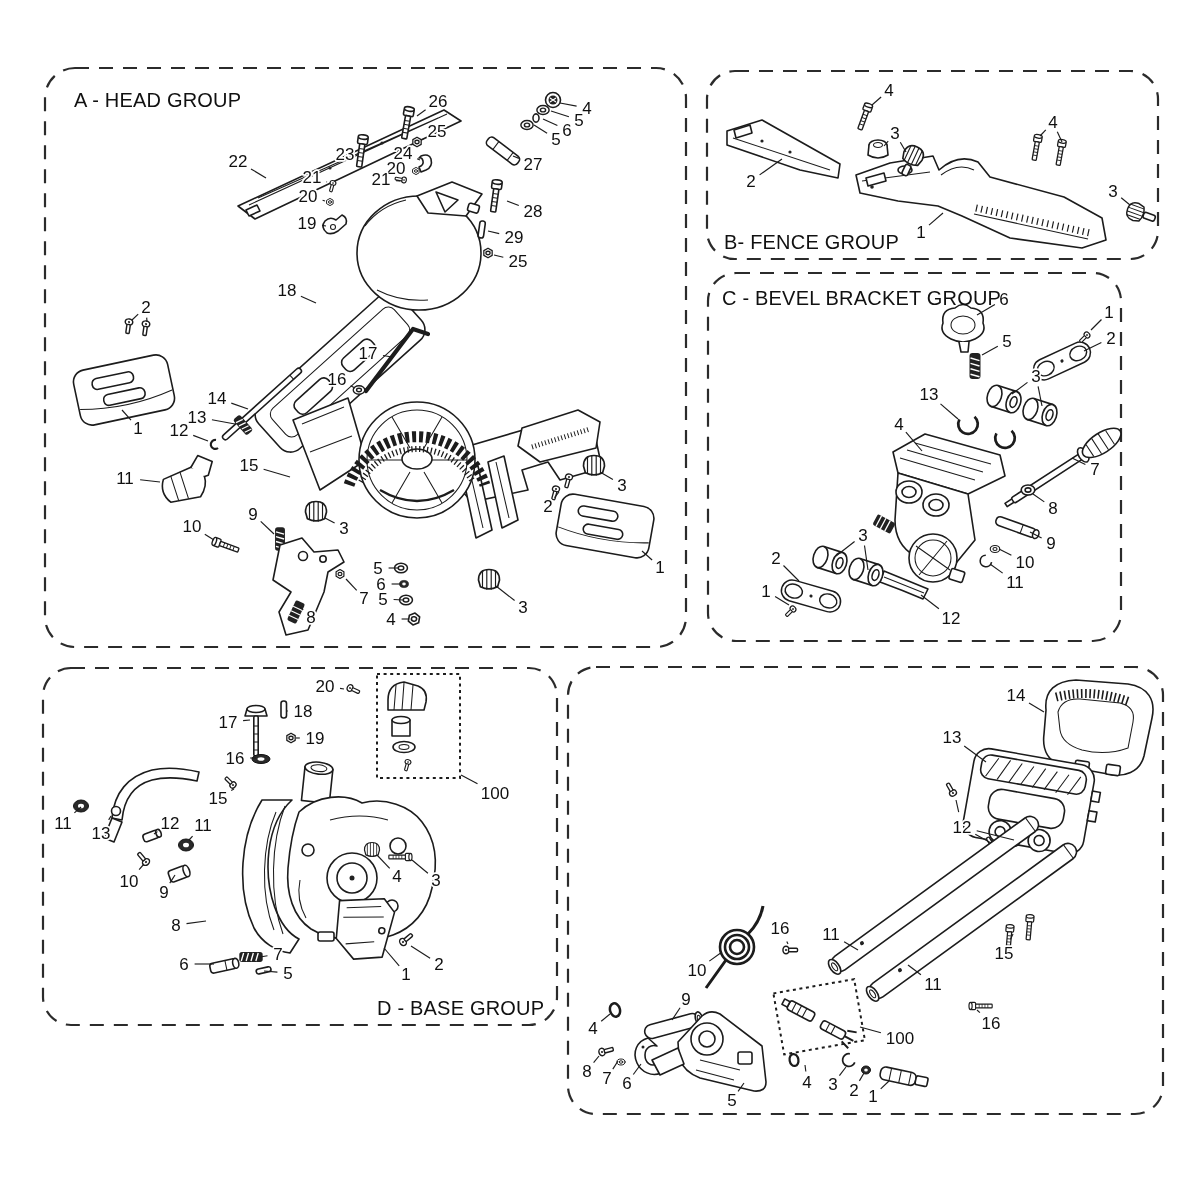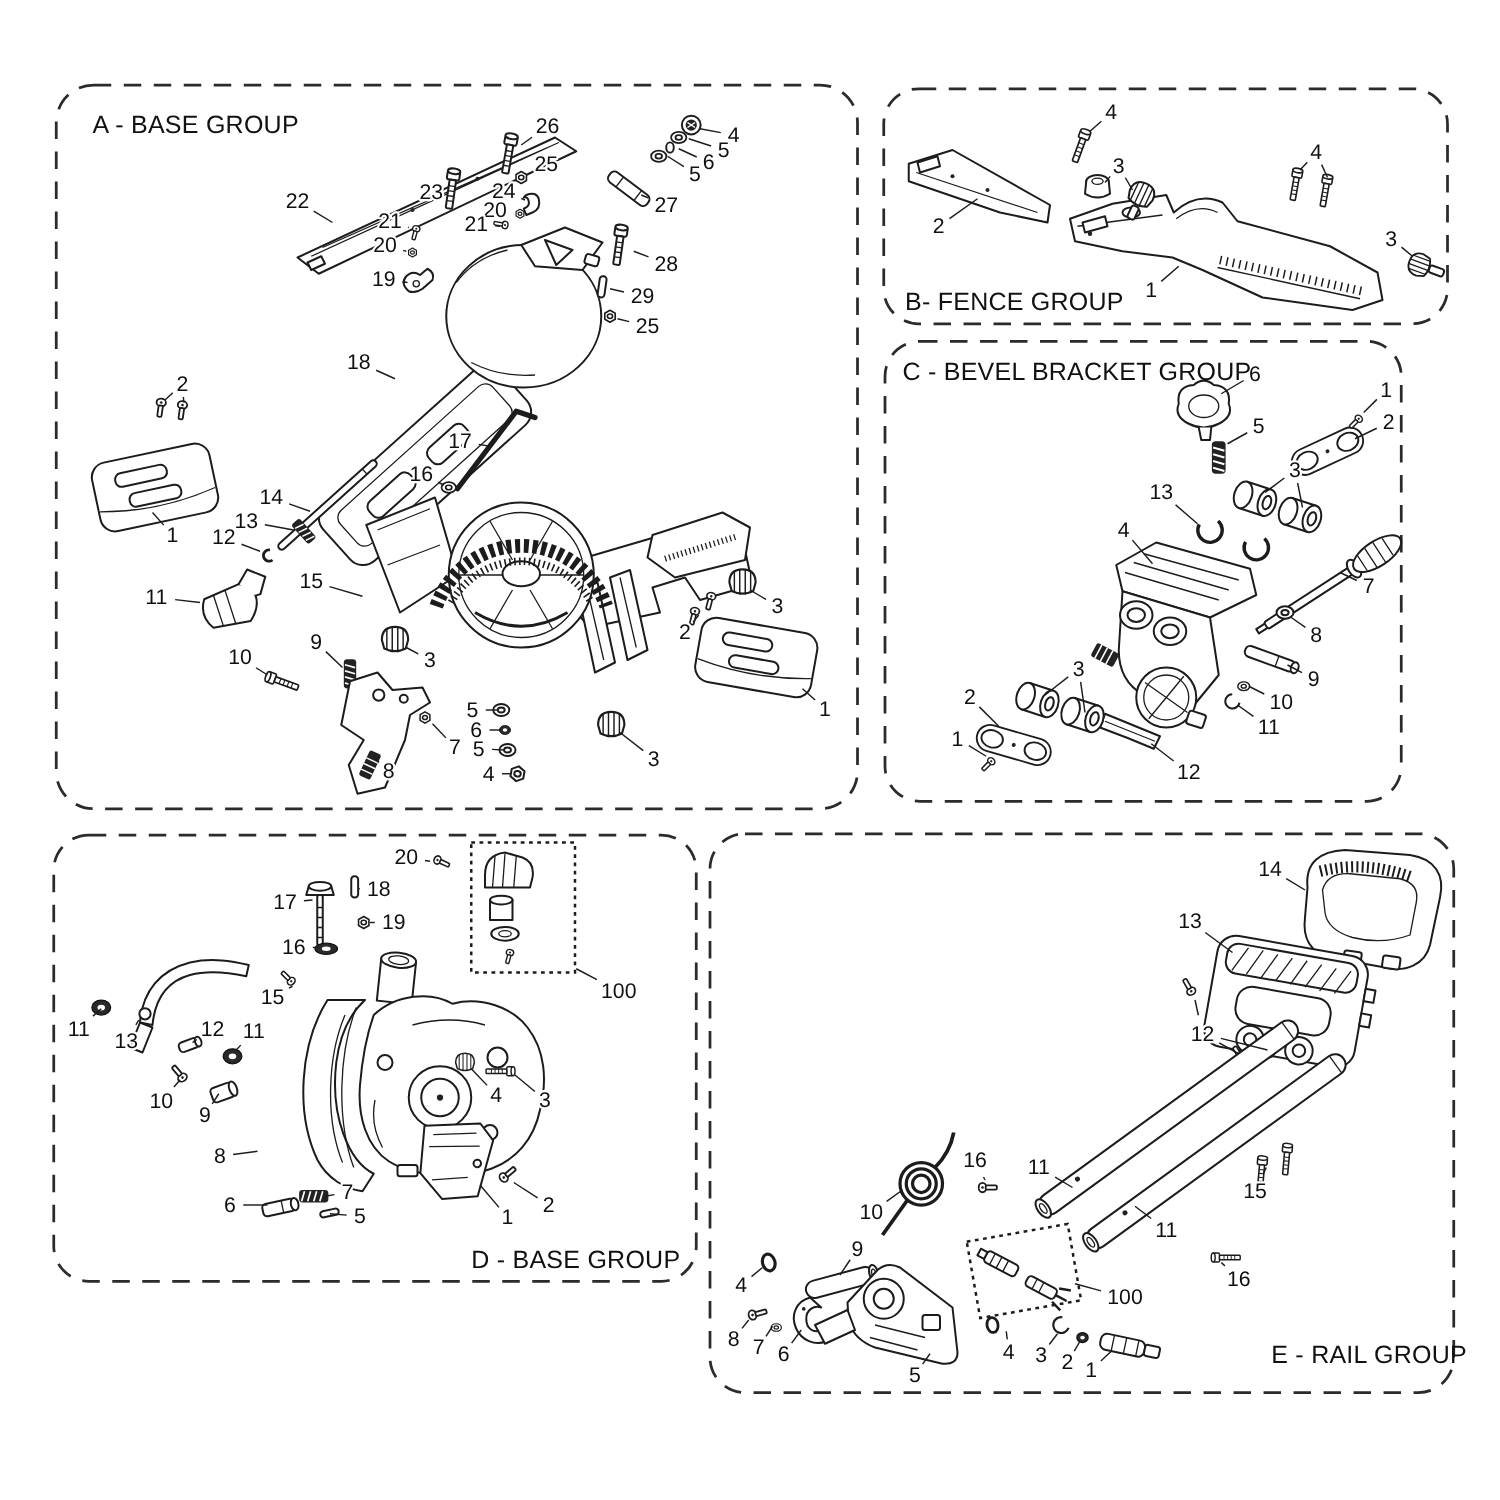--- a/index.html
+++ b/index.html
@@ -689,28 +689,25 @@
         <line x1="859.4" y1="1080.9" x2="864" y2="1073" class="leader"></line>
         <text x="854" y="1090" class="co">2</text>
         <line x1="880.7" y1="1088.8" x2="889" y2="1081" class="leader"></line>
         <text x="873" y="1096" class="co">1</text>
         <line x1="880.9" y1="1032.7" x2="860" y2="1027" class="leader"></line>
         <text x="900" y="1038" class="co">100</text>
       </g>
 </svg>
 
 <div class="panel" style="left:45px;top:68px;width:641px;height:579px;">
-  <div class="panel-title" style="left:29px;top:21px;">A - BASE GROUP</div>
+  <div class="panel-title" style="left:29px;top:21px;">A - HEAD GROUP</div>
 </div>
 <div class="panel" style="left:708px;top:273px;width:413px;height:368px;">
   <div class="panel-title" style="left:14px;top:14px;">C - BEVEL BRACKET GROUP</div>
 </div>
 <div class="panel" style="left:707px;top:71px;width:451px;height:188px;">
   <div class="panel-title" style="left:17px;top:160px;">B- FENCE GROUP</div>
 </div>
 <div class="panel" style="left:43px;top:668px;width:514px;height:357px;">
   <div class="panel-title" style="left:334px;top:329px;">D - BASE GROUP</div>
 </div>
-<div class="panel" style="left:568px;top:667px;width:595px;height:447px;">
-  <div class="panel-title" style="left:449px;top:406px;">E - RAIL GROUP</div>
+
 </div>
 
-</div>
-
 </body></html>

